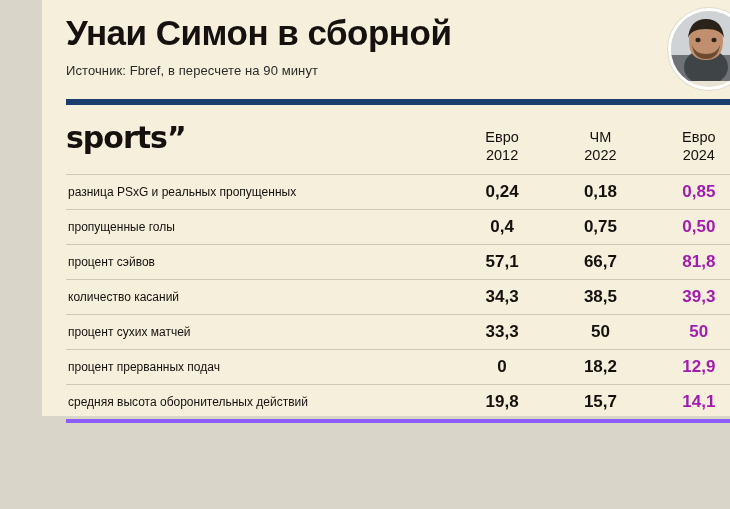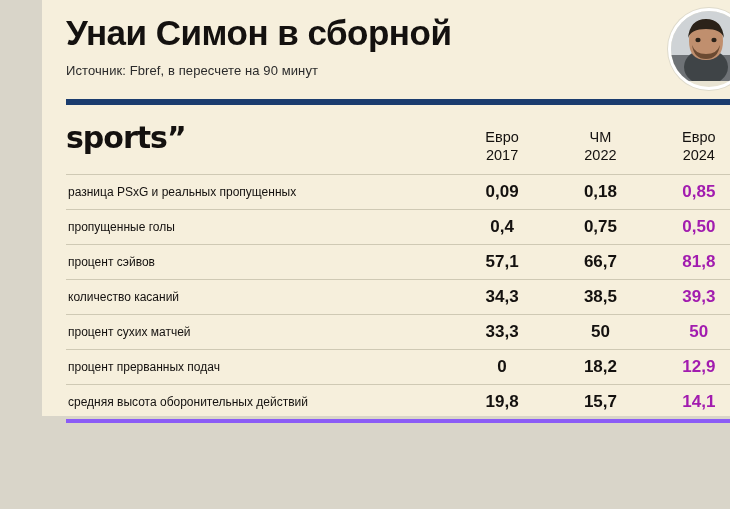--- a/index.html
+++ b/index.html
@@ -157,36 +157,36 @@
   <div class="logo">
     <span class="mark">sports</span><span>”</span>
   </div>
 
   <table class="stats">
     <thead>
       <tr>
         <th class="spacer"></th>
         <th class="colhead">
           <span>Евро</span><br>
-          <span>2017</span>
+          <span>2012</span>
         </th>
         <th class="colhead">
           <span>ЧМ</span><br>
           <span>2022</span>
         </th>
         <th class="colhead">
           <span>Евро</span><br>
           <span>2024</span>
         </th>
       </tr>
     </thead>
     <tbody>
       <tr class="datarow">
         <td class="label">разница PSxG и реальных пропущенных</td>
-        <td class="val">0,09</td>
+        <td class="val">0,24</td>
         <td class="val">0,18</td>
         <td class="val hl">0,85</td>
       </tr>
       <tr class="datarow">
         <td class="label">пропущенные голы</td>
         <td class="val">0,4</td>
         <td class="val">0,75</td>
         <td class="val hl">0,50</td>
       </tr>
       <tr class="datarow">

